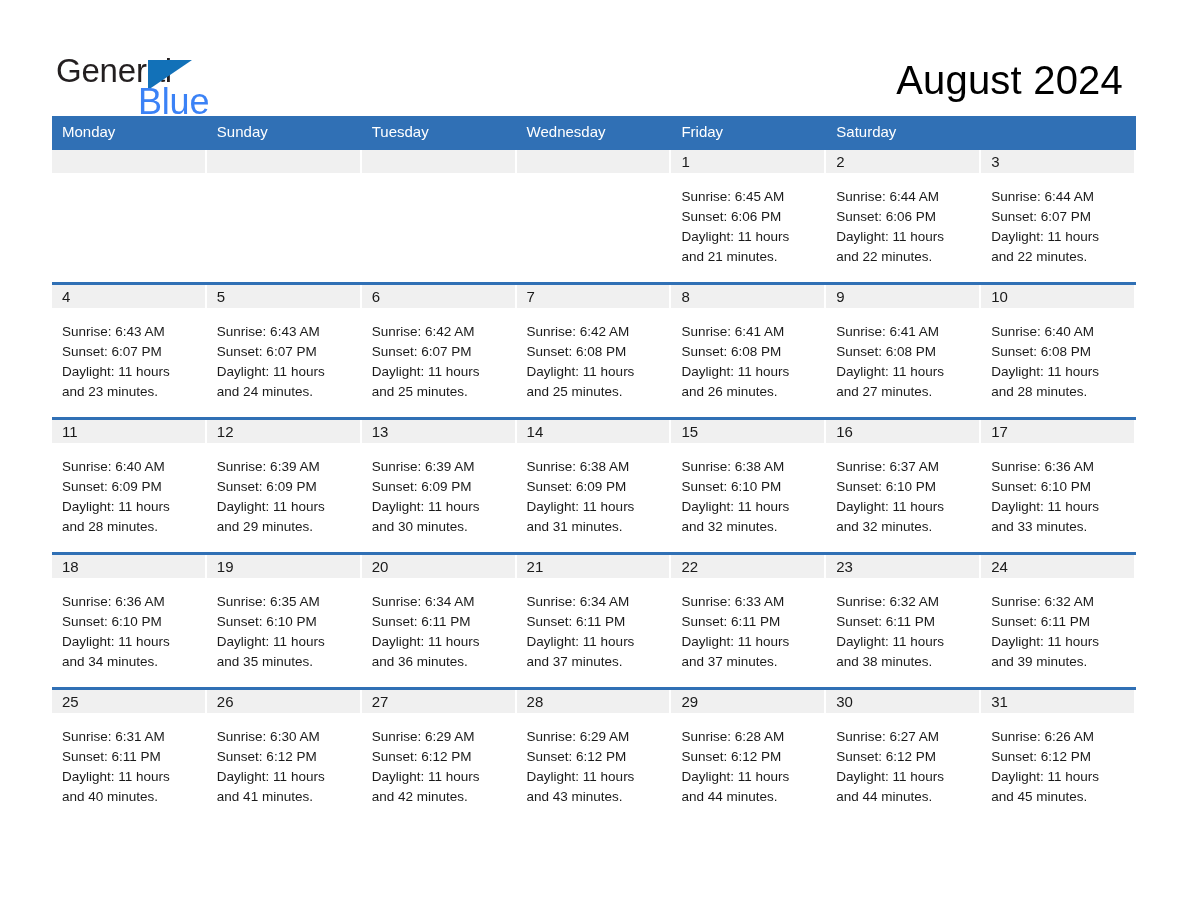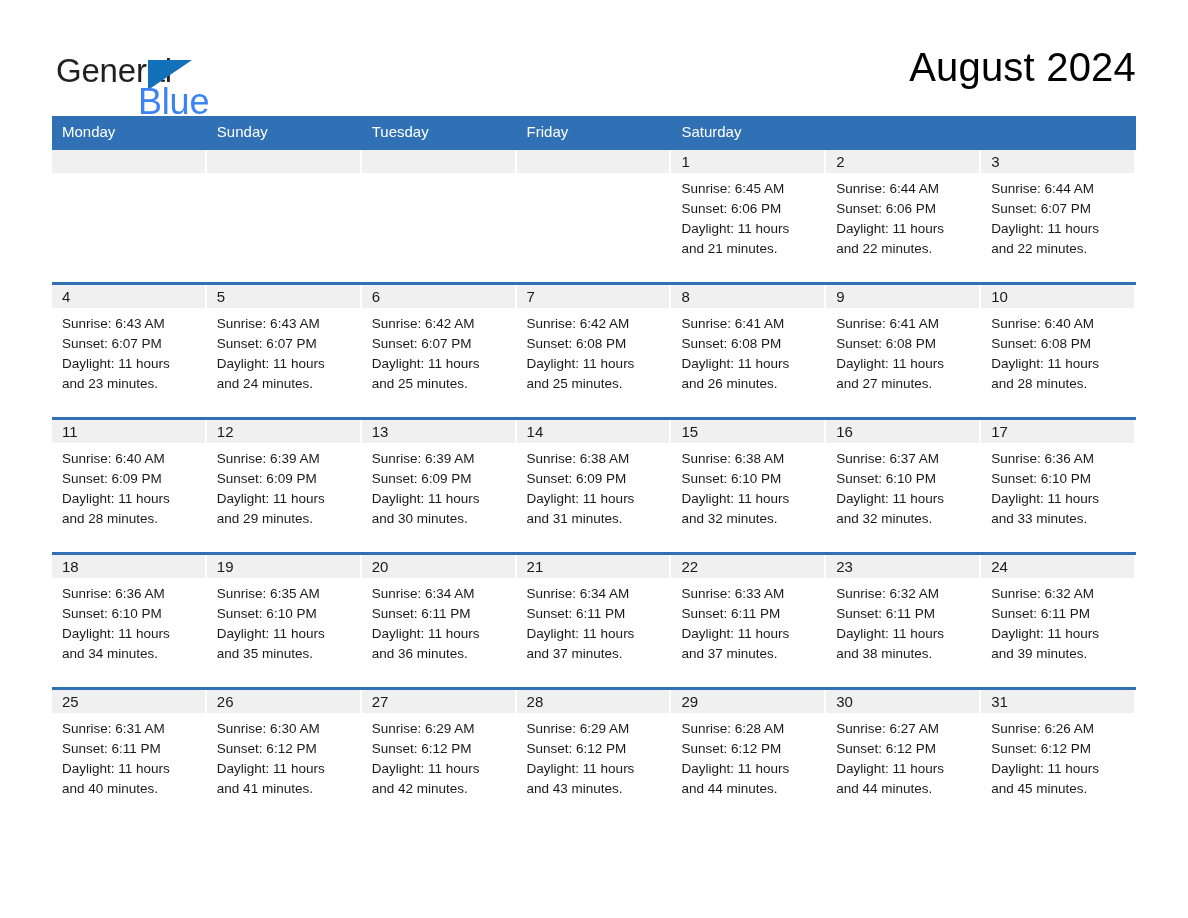--- a/index.html
+++ b/index.html
@@ -64,21 +64,21 @@
     margin-left: 8px;
   }
   .title-block {
     text-align: right;
     padding-top: 2px;
   }
   .month-title {
     font-size: 40px;
     color: #000000;
     font-weight: normal;
-    margin: 0;
+    margin: 13px;
     line-height: 1.05;
     letter-spacing: 0.2px;
   }
   .location {
     font-size: 21px;
     color: #1a1a1a;
     margin: 16px 0 0 0;
     font-weight: normal;
     line-height: 1;
   }
@@ -122,20 +122,21 @@
     color: #1a1a1a;
     line-height: 1.2;
     border-right: 2px solid #ffffff;
   }
   .daycell.empty .datestrip { color: transparent; }
   .daycell .info {
     padding: 6px 10px 0 10px;
     font-size: 13.5px;
     color: #1a1a1a;
     line-height: 20px;
+    margin-top: 8px;
   }
   .daycell .info div { white-space: nowrap; }
 </style>
 </head>
 <body>
 
 <div class="page">
 
   <div class="header">
 
@@ -150,20 +151,21 @@
     </div>
 
   </div>
 
   <div class="calendar">
 
     <div class="weekday-row">
       <div class="weekday">Monday</div>
       <div class="weekday">Sunday</div>
       <div class="weekday">Tuesday</div>
+      <div class="weekday">Wednesday</div>
       <div class="weekday">Friday</div>
       <div class="weekday">Saturday</div>
     </div>
 
     <div class="week-row first">
       <div class="daycell empty">
         <div class="datestrip"></div>
         <div class="info">
           <div></div>
           <div></div>

